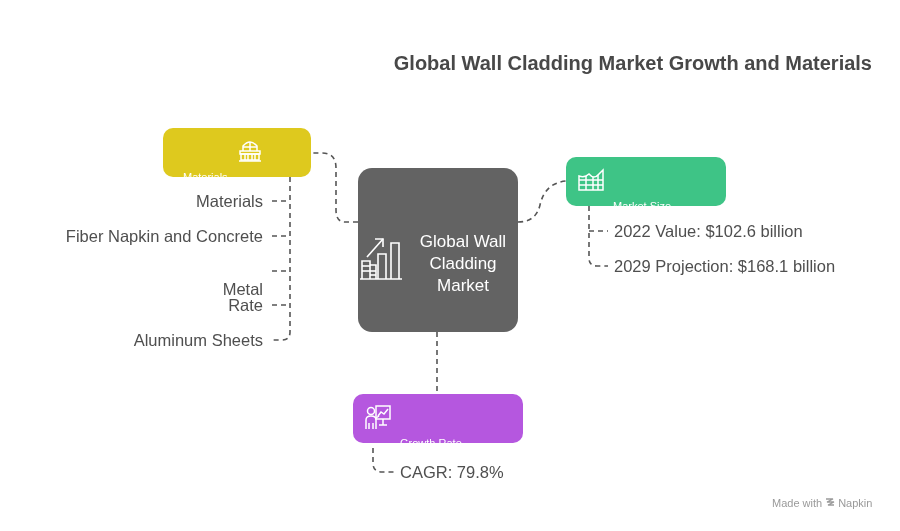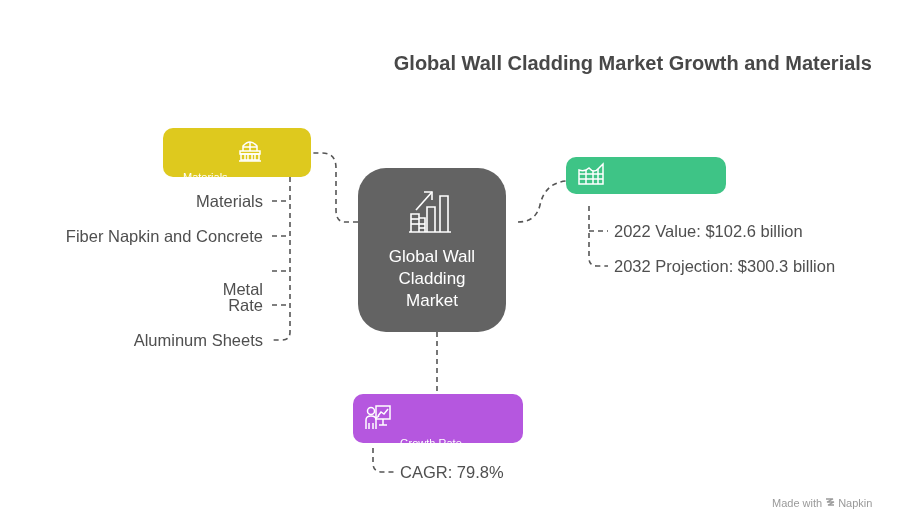--- a/index.html
+++ b/index.html
@@ -14,28 +14,28 @@
       font-size: 20px; font-weight: bold; color: #484848;
     }
     svg.lines { position: absolute; left: 0; top: 0; }
     .node {
       position: absolute; border-radius: 10px; color: #fff;
       display: flex; align-items: center; box-sizing: border-box;
     }
     .node .label { font-size: 11px; white-space: nowrap; margin-top: 48px; }
     .materials { left: 163px; top: 128px; width: 148px; height: 49px; background: #dec91e; padding-left: 20px; }
     .materials .icon { margin-left: 9px; }
-    .market-size { left: 566px; top: 157px; width: 160px; height: 37px; background: #3ec486; padding-left: 11px; }
+    .market-size { left: 566px; top: 157px; width: 160px; height: 49px; background: #3ec486; padding-left: 11px; }
     .market-size .icon { margin-right: 8px; }
     .growth { left: 353px; top: 394px; width: 170px; height: 49px; background: #b557df; padding-left: 11px; }
     .growth .icon { margin-right: 8px; }
     .center {
-      position: absolute; left: 358px; top: 168px; width: 148px; height: 164px;
-      background: #636363; border-radius: 28px; color: #fff;
-      display: flex; flex-direction: column; align-items: center; box-sizing: border-box; padding-top: 20px;
+      position: absolute; left: 358px; top: 168px; width: 160px; height: 164px;
+      background: #636363; border-radius: 14px; color: #fff;
+      display: flex; flex-direction: row; align-items: center; box-sizing: border-box; padding-top: 20px;
     }
     .center .label { font-size: 17px; text-align: center; line-height: 22px; margin-top: 8px; width: 120px; }
     .item { position: absolute; font-size: 16.5px; color: #4f4f4f; white-space: nowrap; }
     .left-item { right: 637px; text-align: right; }
     .right-item { left: 614px; }
     .footer {
       position: absolute; left: 772px; top: 497px; font-size: 11px; color: #9a9a9a;
       display: flex; align-items: center; gap: 3px;
     }
   </style>
@@ -117,21 +117,21 @@
       <line x1="2" y1="17" x2="26" y2="17"></line>
       <line x1="9" y1="8" x2="9" y2="22"></line>
       <line x1="16" y1="9" x2="16" y2="22"></line>
       <line x1="21" y1="7" x2="21" y2="22"></line>
     </svg>
   </span>
   <span class="label">Market Size</span>
 </div>
 
 <div class="item right-item" style="top:222px">2022 Value: $102.6 billion</div>
-<div class="item right-item" style="top:257px">2032 Projection: $300.3 billion</div>
+<div class="item right-item" style="top:257px">2029 Projection: $168.1 billion</div>
 
 <div class="node growth">
   <span class="icon">
     <svg width="28" height="28" viewBox="0 0 28 28" fill="none" stroke="#fff" stroke-width="1.5">
       <circle cx="7" cy="8" r="3.5"></circle>
       <path d="M2 26 L2 17 Q2 13 7 13 Q12 13 12 17 L12 26"></path>
       <line x1="5" y1="20" x2="5" y2="26"></line>
         <line x1="9" y1="20" x2="9" y2="26"></line>
       <rect x="12" y="3" width="14" height="13"></rect>
       <path d="M14 13 L17 9 L20 11 L24 6"></path>

